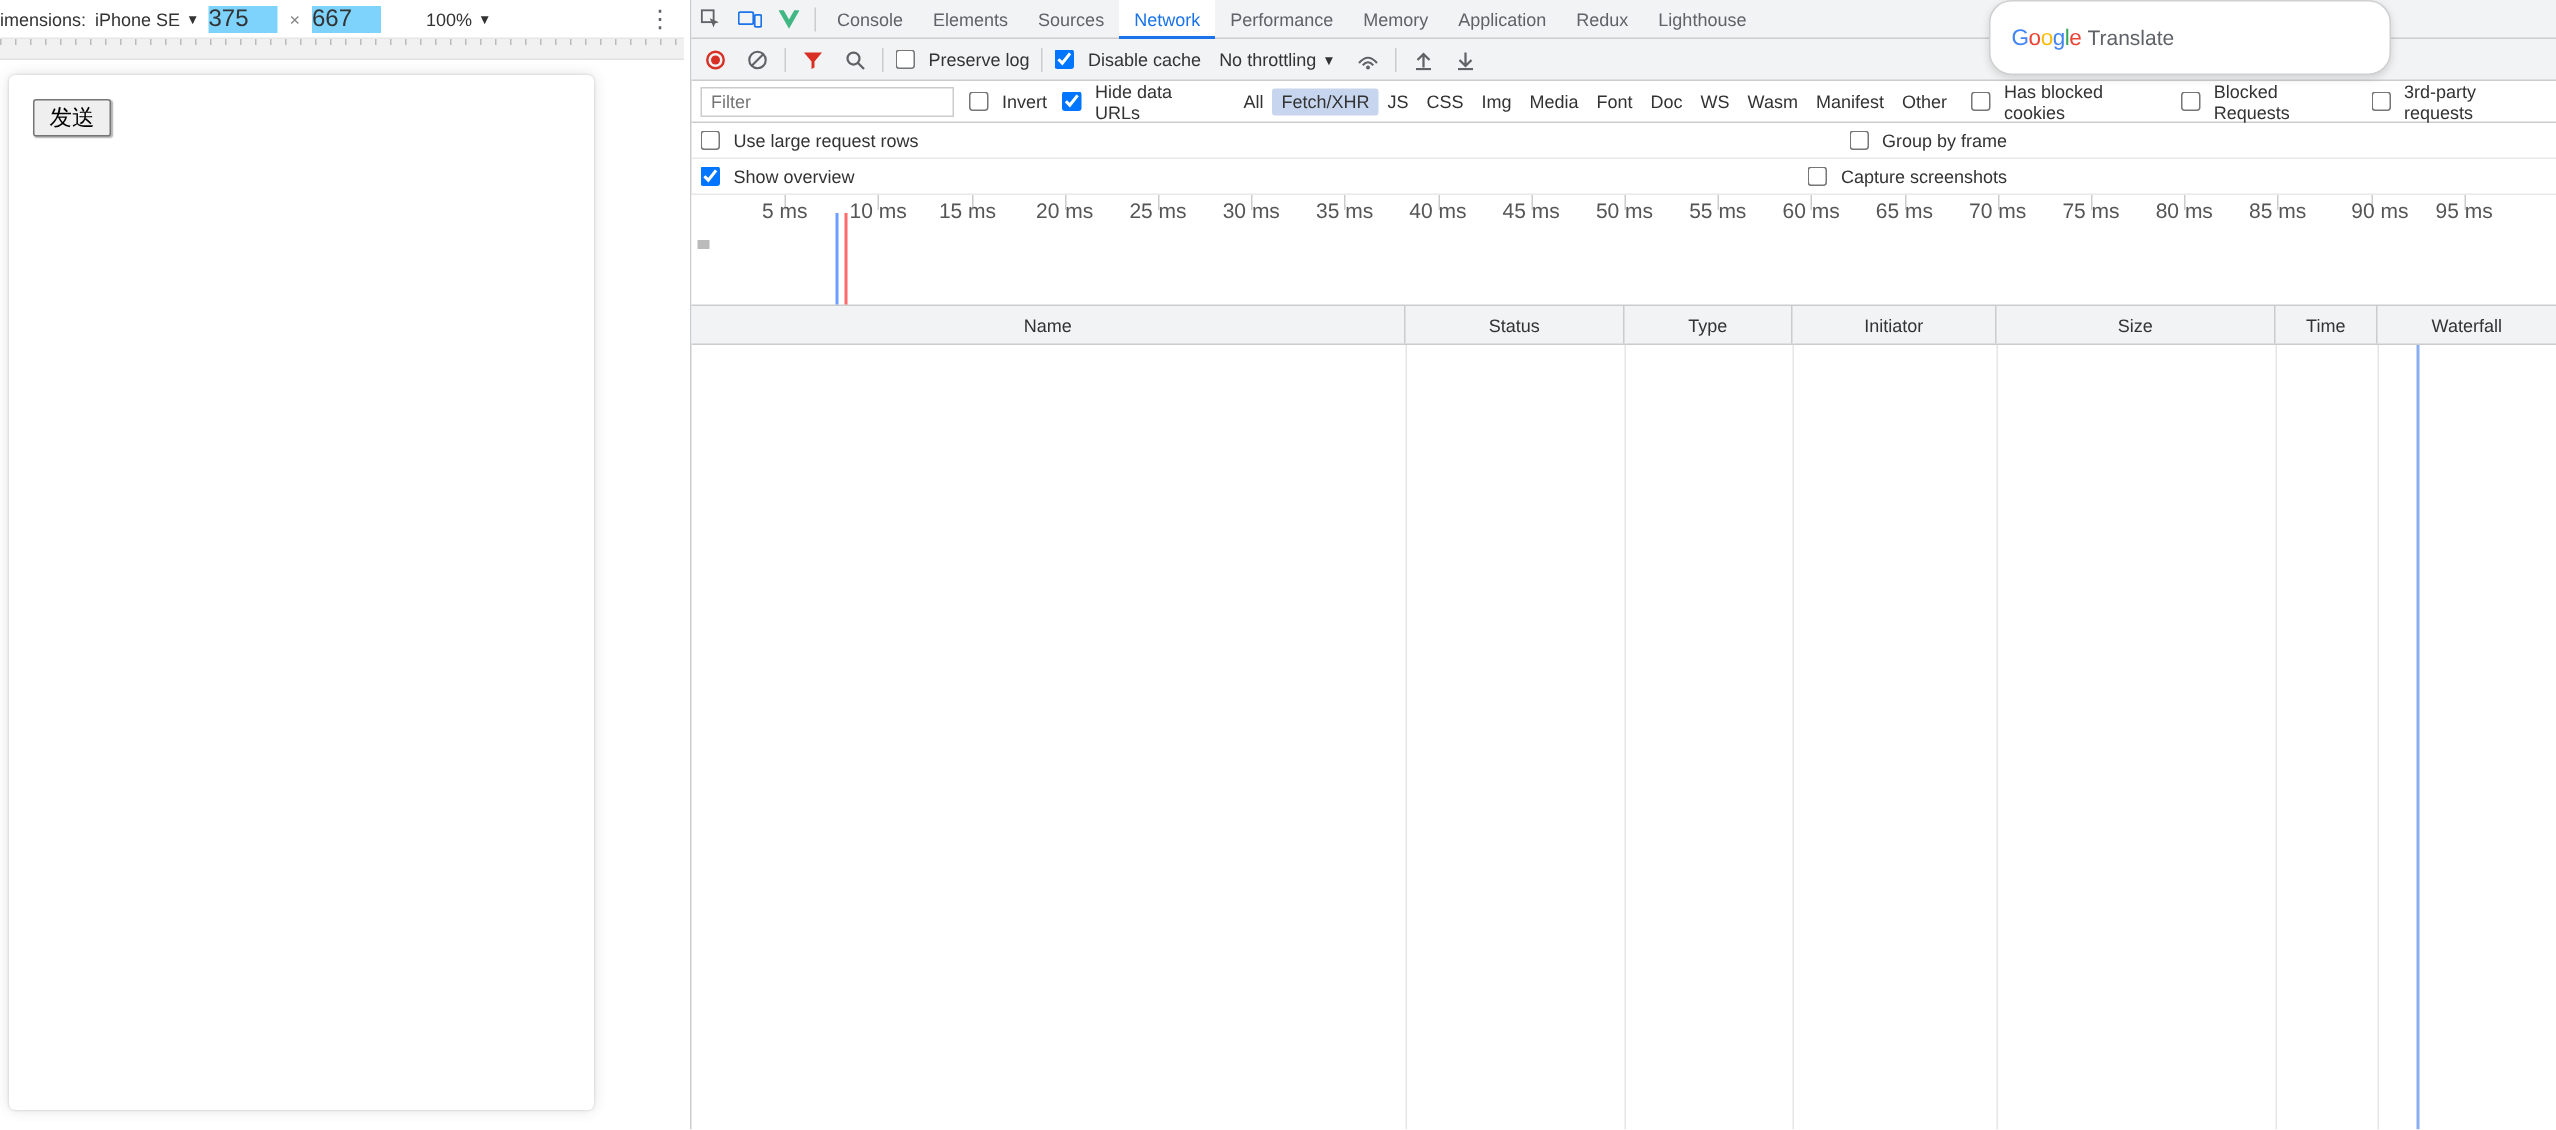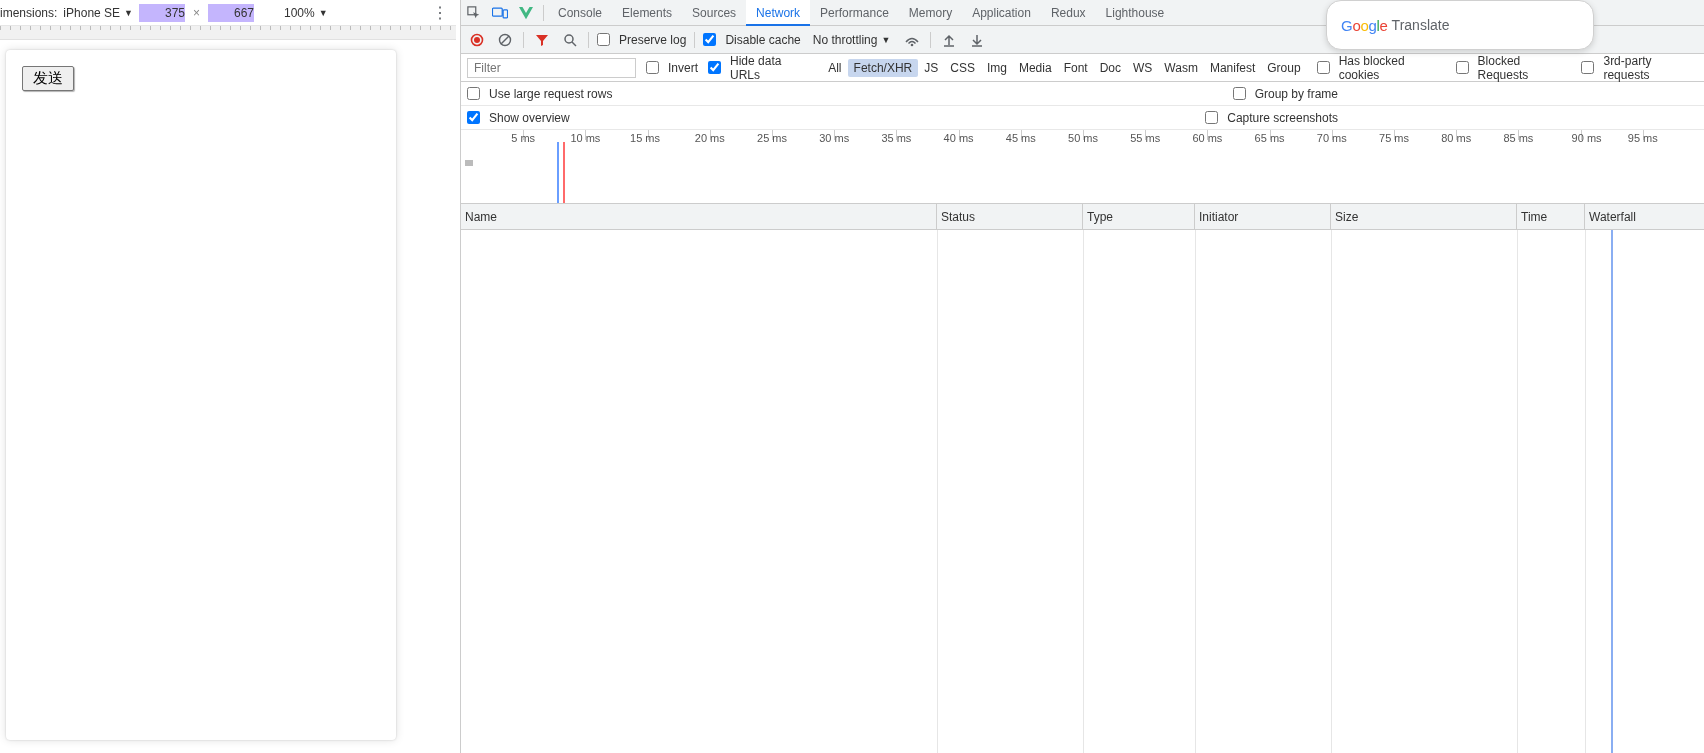--- a/index.html
+++ b/index.html
@@ -28,23 +28,23 @@
   font-size: 12px;
   color: #333;
 }
 .device-toolbar .dim-label { padding-left:0; }
 .device-toolbar .device-select {
   display: flex; align-items: center; gap: 4px; cursor: pointer;
 }
 .caret-down-icon { font-size: 9px; color: #333; }
 .dim-input {
   width: 46px; height:18px;
-  text-align:right;
-  border: none; background:#c4b5fd;
-  font-size:12px; color:#333;
+  text-align:left;
+  border: none; background:#7dd3fc;
+  font-size:16px; color:#333;
 }
 .dim-x { color:#888; padding:0 2px;}
 .zoom-select { display:flex; align-items:center; gap:4px; margin-left:24px; cursor:pointer;}
 .kebab-icon { margin-left:auto; margin-right:8px; color:#5f6368; cursor:pointer; font-size:16px;}
 
 .ruler {
   position:absolute; left:0; top:26px; width:456px; height:14px;
   background:#f1f1f1; border-bottom:1px solid #e1e1e1;
 }
 .ruler-tick { position:absolute; top:0; width:1px; height:4px; background:#bbb;}
@@ -138,34 +138,35 @@
 
 .overview {
   height:74px; border-bottom:1px solid #ccc;
   position:relative;
   background:#fff;
 }
 .overview .tick {
   position:absolute; top:0; height:10px; width:1px; background:#ccc;
 }
 .overview .tick-label {
-  position:absolute; top:2px; font-size:11px; color:#555; transform:translateX(-50%);
+  position:absolute; top:2px; font-size:14px; color:#555; transform:translateX(-50%);
 }
 .overview .bar-red { position:absolute; top:30px; height:6px; width:8px; background:#bbb;}
 .overview .vline-blue { position:absolute; top:12px; bottom:0; width:2px; background:#6a9eff;}
 .overview .vline-red { position:absolute; top:12px; bottom:0; width:2px; background:#ff6a6a;}
 
 .table-header {
   display:flex; height:26px; border-bottom:1px solid #ccc;
   background:#f1f3f4; color:#333;
 }
 .th {
   padding:0 4px; line-height:26px;
   border-right:1px solid #ccc;
   font-size:12px;
+  text-align:center;
 }
 .th.name { flex: 0 0 476px;}
 .th.status { flex:0 0 146px;}
 .th.type { flex:0 0 112px;}
 .th.initiator { flex:0 0 136px;}
 .th.size { flex:0 0 186px;}
 .th.time { flex:0 0 68px;}
 .th.waterfall { flex:1; border-right:none;}
 
 .table-body { flex:1; position:relative; }
@@ -371,21 +372,21 @@
       <span class="type-chip active">Fetch/XHR</span>
       <span class="type-chip">JS</span>
       <span class="type-chip">CSS</span>
       <span class="type-chip">Img</span>
       <span class="type-chip">Media</span>
       <span class="type-chip">Font</span>
       <span class="type-chip">Doc</span>
       <span class="type-chip">WS</span>
       <span class="type-chip">Wasm</span>
       <span class="type-chip">Manifest</span>
-      <span class="type-chip">Group</span>
+      <span class="type-chip">Other</span>
     </span>
     <label class="chk">
       <input type="checkbox" style="">
       <span>Has blocked cookies</span>
     </label>
     <label class="chk">
       <input type="checkbox" style="">
       <span>Blocked Requests</span>
     </label>
     <label class="chk">

